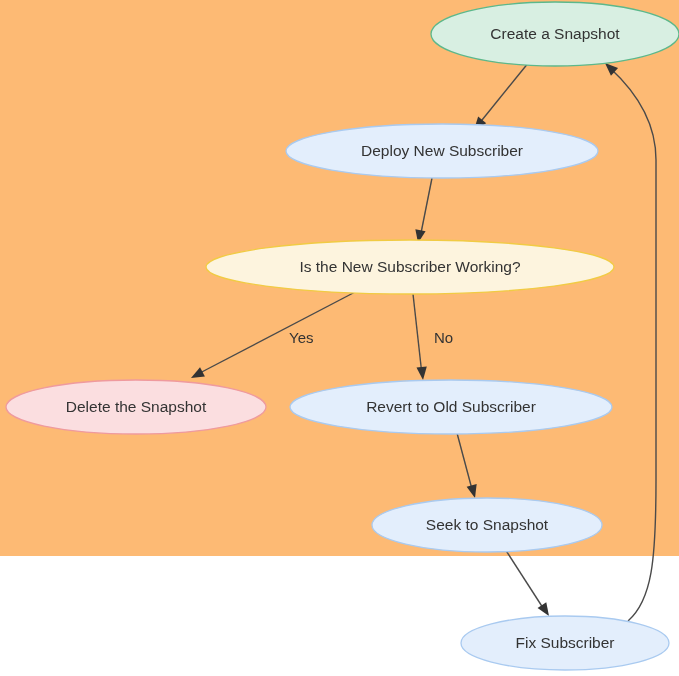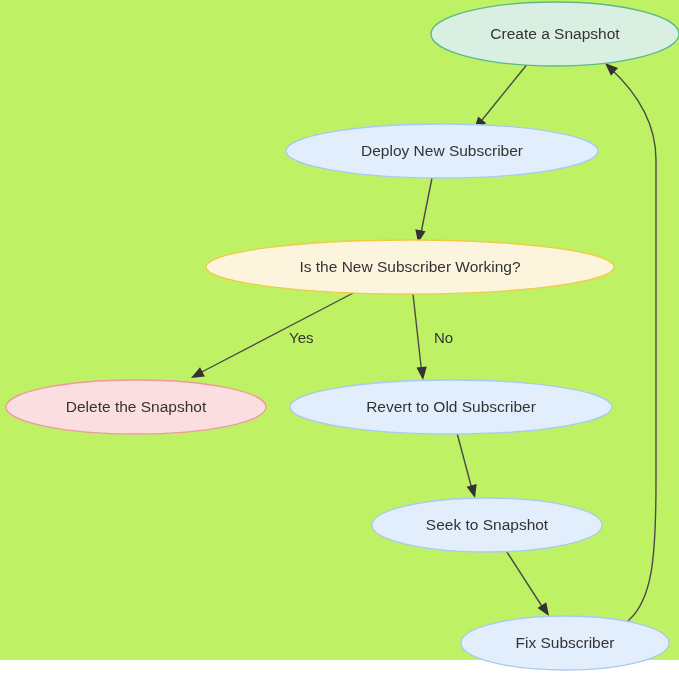--- a/index.html
+++ b/index.html
@@ -10,22 +10,22 @@
   }
   body {
     width: 679px;
     height: 676px;
     overflow: hidden;
     font-family: "Liberation Sans", sans-serif;
   }
   #flowchart-root {
     position: relative;
     width: 679px;
-    height: 660px;
-    background: #bef264;
+    height: 556px;
+    background: #fdba74;
   }
   svg#flow-svg {
     display: block;
     width: 679px;
     height: 676px;
   }
   .node-ellipse {
     stroke-width: 1.3px;
   }
   .node-label {

